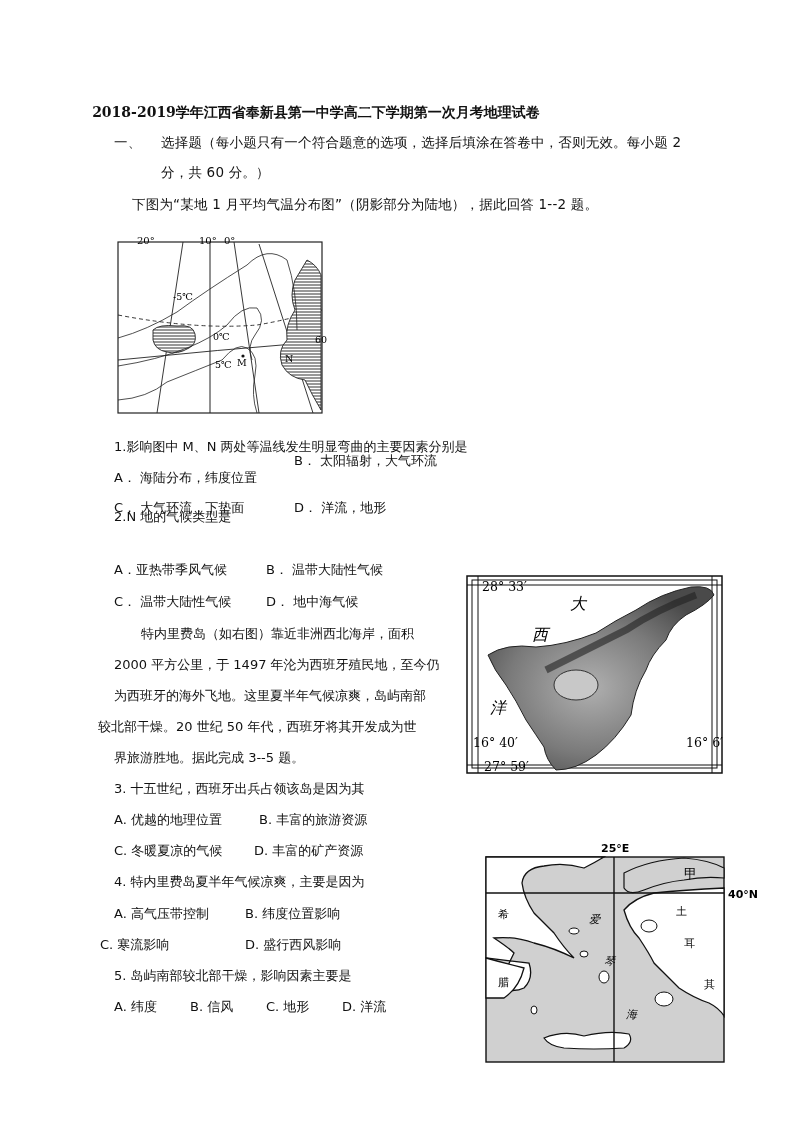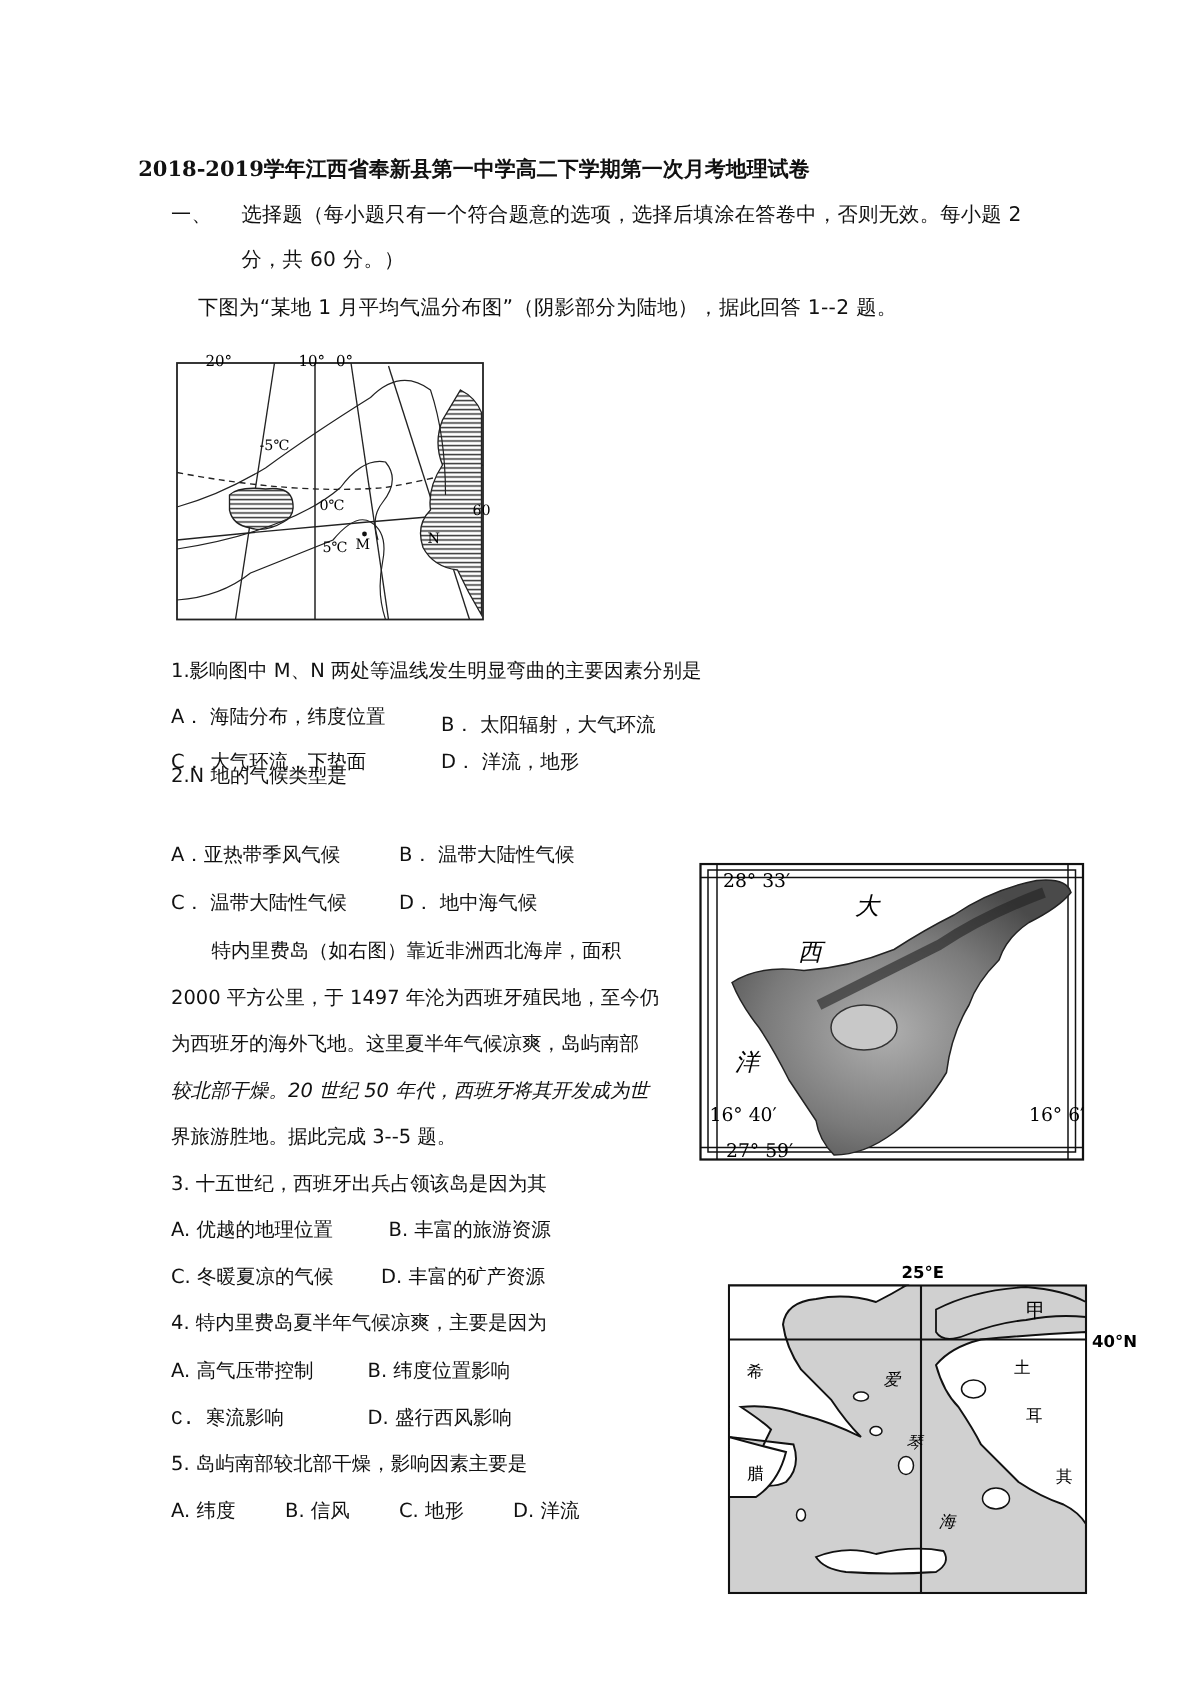--- a/index.html
+++ b/index.html
@@ -55,34 +55,34 @@
   <text x="96" y="110" font-size="9.5" class="map-label">0℃</text>
   <text x="98" y="138" font-size="9.5" class="map-label">5℃</text>
   <text x="120" y="136" font-size="9.5" class="map-label">M</text>
   <text x="168" y="132" font-size="9.5" class="map-label">N</text>
   <text x="198" y="113" font-size="9.5" class="map-label">60°</text>
 </svg>
 </div>
 
 <div class="abs q" style="left:114px; top:438px;">1.影响图中 M、N 两处等温线发生明显弯曲的主要因素分别是</div>
 <div class="abs q" style="left:114px; top:469px;">A．  海陆分布，纬度位置</div>
-<div class="abs q" style="left:294px; top:474px;">B．  太阳辐射，大气环流</div>
+<div class="abs q" style="left:294px; top:452px;">B．  太阳辐射，大气环流</div>
 <div class="abs q" style="left:114px; top:499px;">C．  大气环流，下垫面</div>
 <div class="abs q" style="left:294px; top:499px;">D．  洋流，地形</div>
 
 <div class="abs q" style="left:114px; top:508px;">2.N 地的气候类型是</div>
 <div class="abs q" style="left:114px; top:561px;">A．亚热带季风气候</div>
 <div class="abs q" style="left:266px; top:561px;">B．  温带大陆性气候</div>
 <div class="abs q" style="left:114px; top:593px;">C．  温带大陆性气候</div>
 <div class="abs q" style="left:266px; top:593px;">D．  地中海气候</div>
 
 <div class="abs q" style="left:141px; top:625px;">特内里费岛（如右图）靠近非洲西北海岸，面积</div>
 <div class="abs q" style="left:114px; top:656px;">2000 平方公里，于 1497 年沦为西班牙殖民地，至今仍</div>
 <div class="abs q" style="left:114px; top:687px;">为西班牙的海外飞地。这里夏半年气候凉爽，岛屿南部</div>
-<div class="abs q" style="left:114px; top:718px;font-style:italic;">较北部干燥。20 世纪 50 年代，西班牙将其开发成为世</div>
+<div class="abs q" style="left:98px; top:718px;">较北部干燥。20 世纪 50 年代，西班牙将其开发成为世</div>
 <div class="abs q" style="left:114px; top:749px;">界旅游胜地。据此完成 3--5 题。</div>
 
 <div>
 <svg style="left:466px; top:575px;" width="258" height="200" viewBox="0 0 258 200">
   <rect x="1" y="1" width="255" height="197" fill="#fff" stroke="#111" stroke-width="1.5"></rect>
   <rect x="6" y="5" width="245" height="188" fill="none" stroke="#111" stroke-width="1"></rect>
   <line x1="1" y1="10" x2="256" y2="10" stroke="#111" stroke-width="1"></line>
   <line x1="1" y1="190" x2="256" y2="190" stroke="#111" stroke-width="1"></line>
   <line x1="12" y1="1" x2="12" y2="198" stroke="#111" stroke-width="1"></line>
   <line x1="246" y1="1" x2="246" y2="198" stroke="#111" stroke-width="1"></line>
@@ -108,21 +108,21 @@
 
 <div class="abs q" style="left:114px; top:780px;">3. 十五世纪，西班牙出兵占领该岛是因为其</div>
 <div class="abs q" style="left:114px; top:811px;">A. 优越的地理位置</div>
 <div class="abs q" style="left:259px; top:811px;">B. 丰富的旅游资源</div>
 <div class="abs q" style="left:114px; top:842px;">C. 冬暖夏凉的气候</div>
 <div class="abs q" style="left:254px; top:842px;">D. 丰富的矿产资源</div>
 
 <div class="abs q" style="left:114px; top:873px;text-align:right;">4. 特内里费岛夏半年气候凉爽，主要是因为</div>
 <div class="abs q" style="left:114px; top:905px;">A. 高气压带控制</div>
 <div class="abs q" style="left:245px; top:905px;">B. 纬度位置影响</div>
-<div class="abs q" style="left:114px; top:936px;font-family:Liberation Mono, monospace;">C. 寒流影响</div>
+<div class="abs q" style="left:100px; top:936px;">C. 寒流影响</div>
 <div class="abs q" style="left:245px; top:936px;">D. 盛行西风影响</div>
 
 <div class="abs q" style="left:114px; top:967px;">5. 岛屿南部较北部干燥，影响因素主要是</div>
 <div class="abs q" style="left:114px; top:998px;">A. 纬度</div>
 <div class="abs q" style="left:190px; top:998px;">B. 信风</div>
 <div class="abs q" style="left:266px; top:998px;">C. 地形</div>
 <div class="abs q" style="left:342px; top:998px;">D. 洋流</div>
 
 <div>
 <svg style="left:484px; top:838px;" width="290" height="225" viewBox="0 0 290 225">

